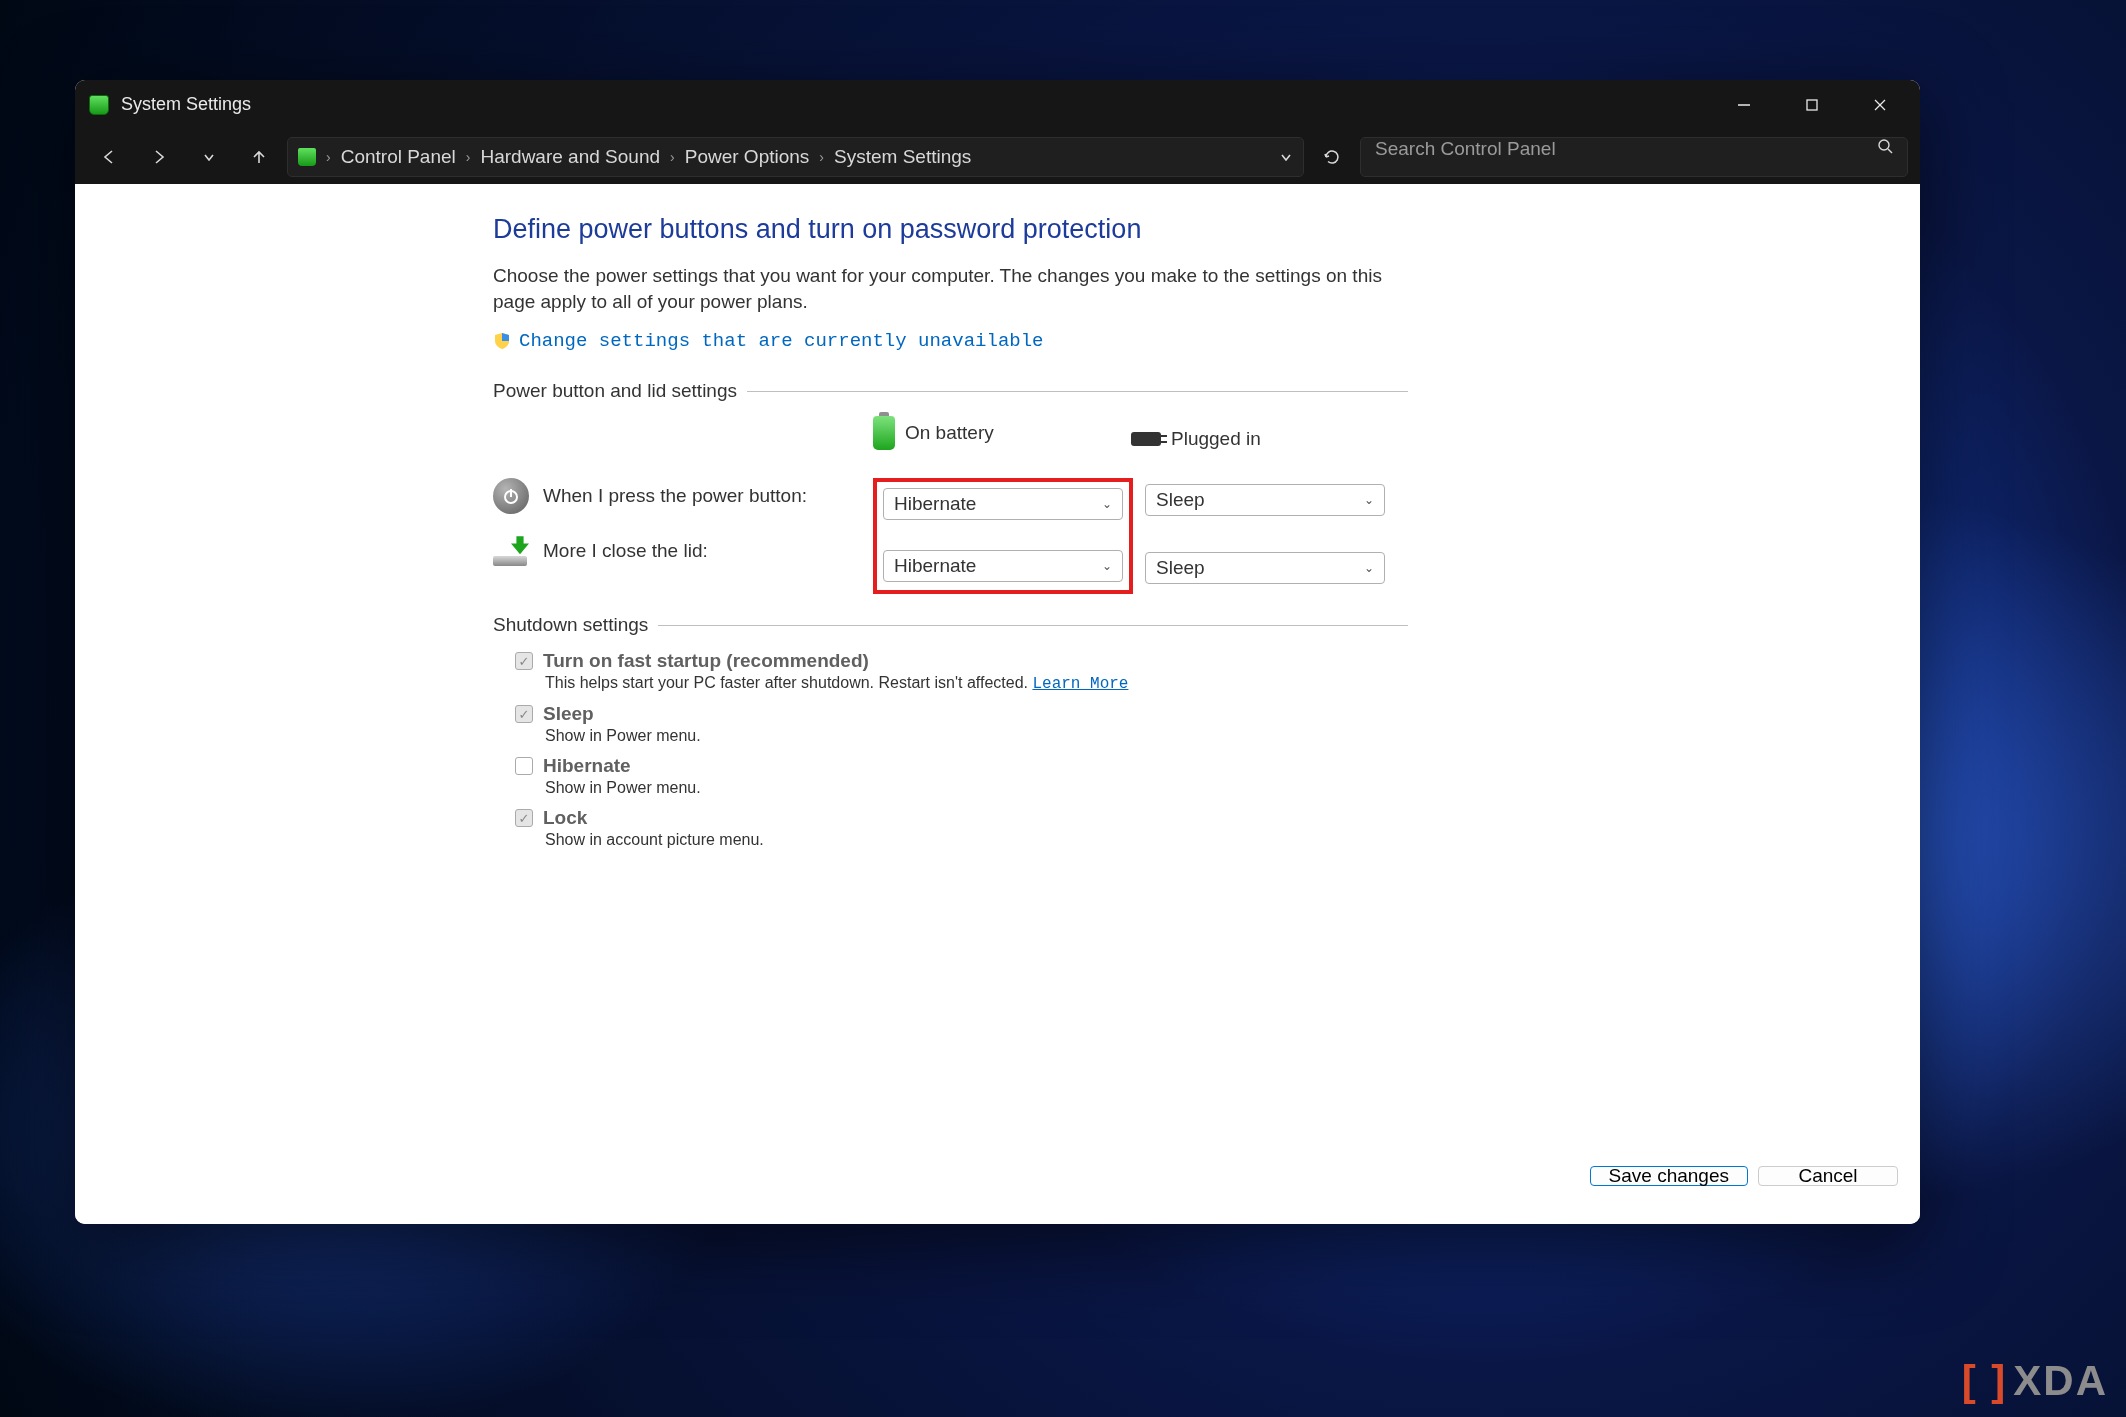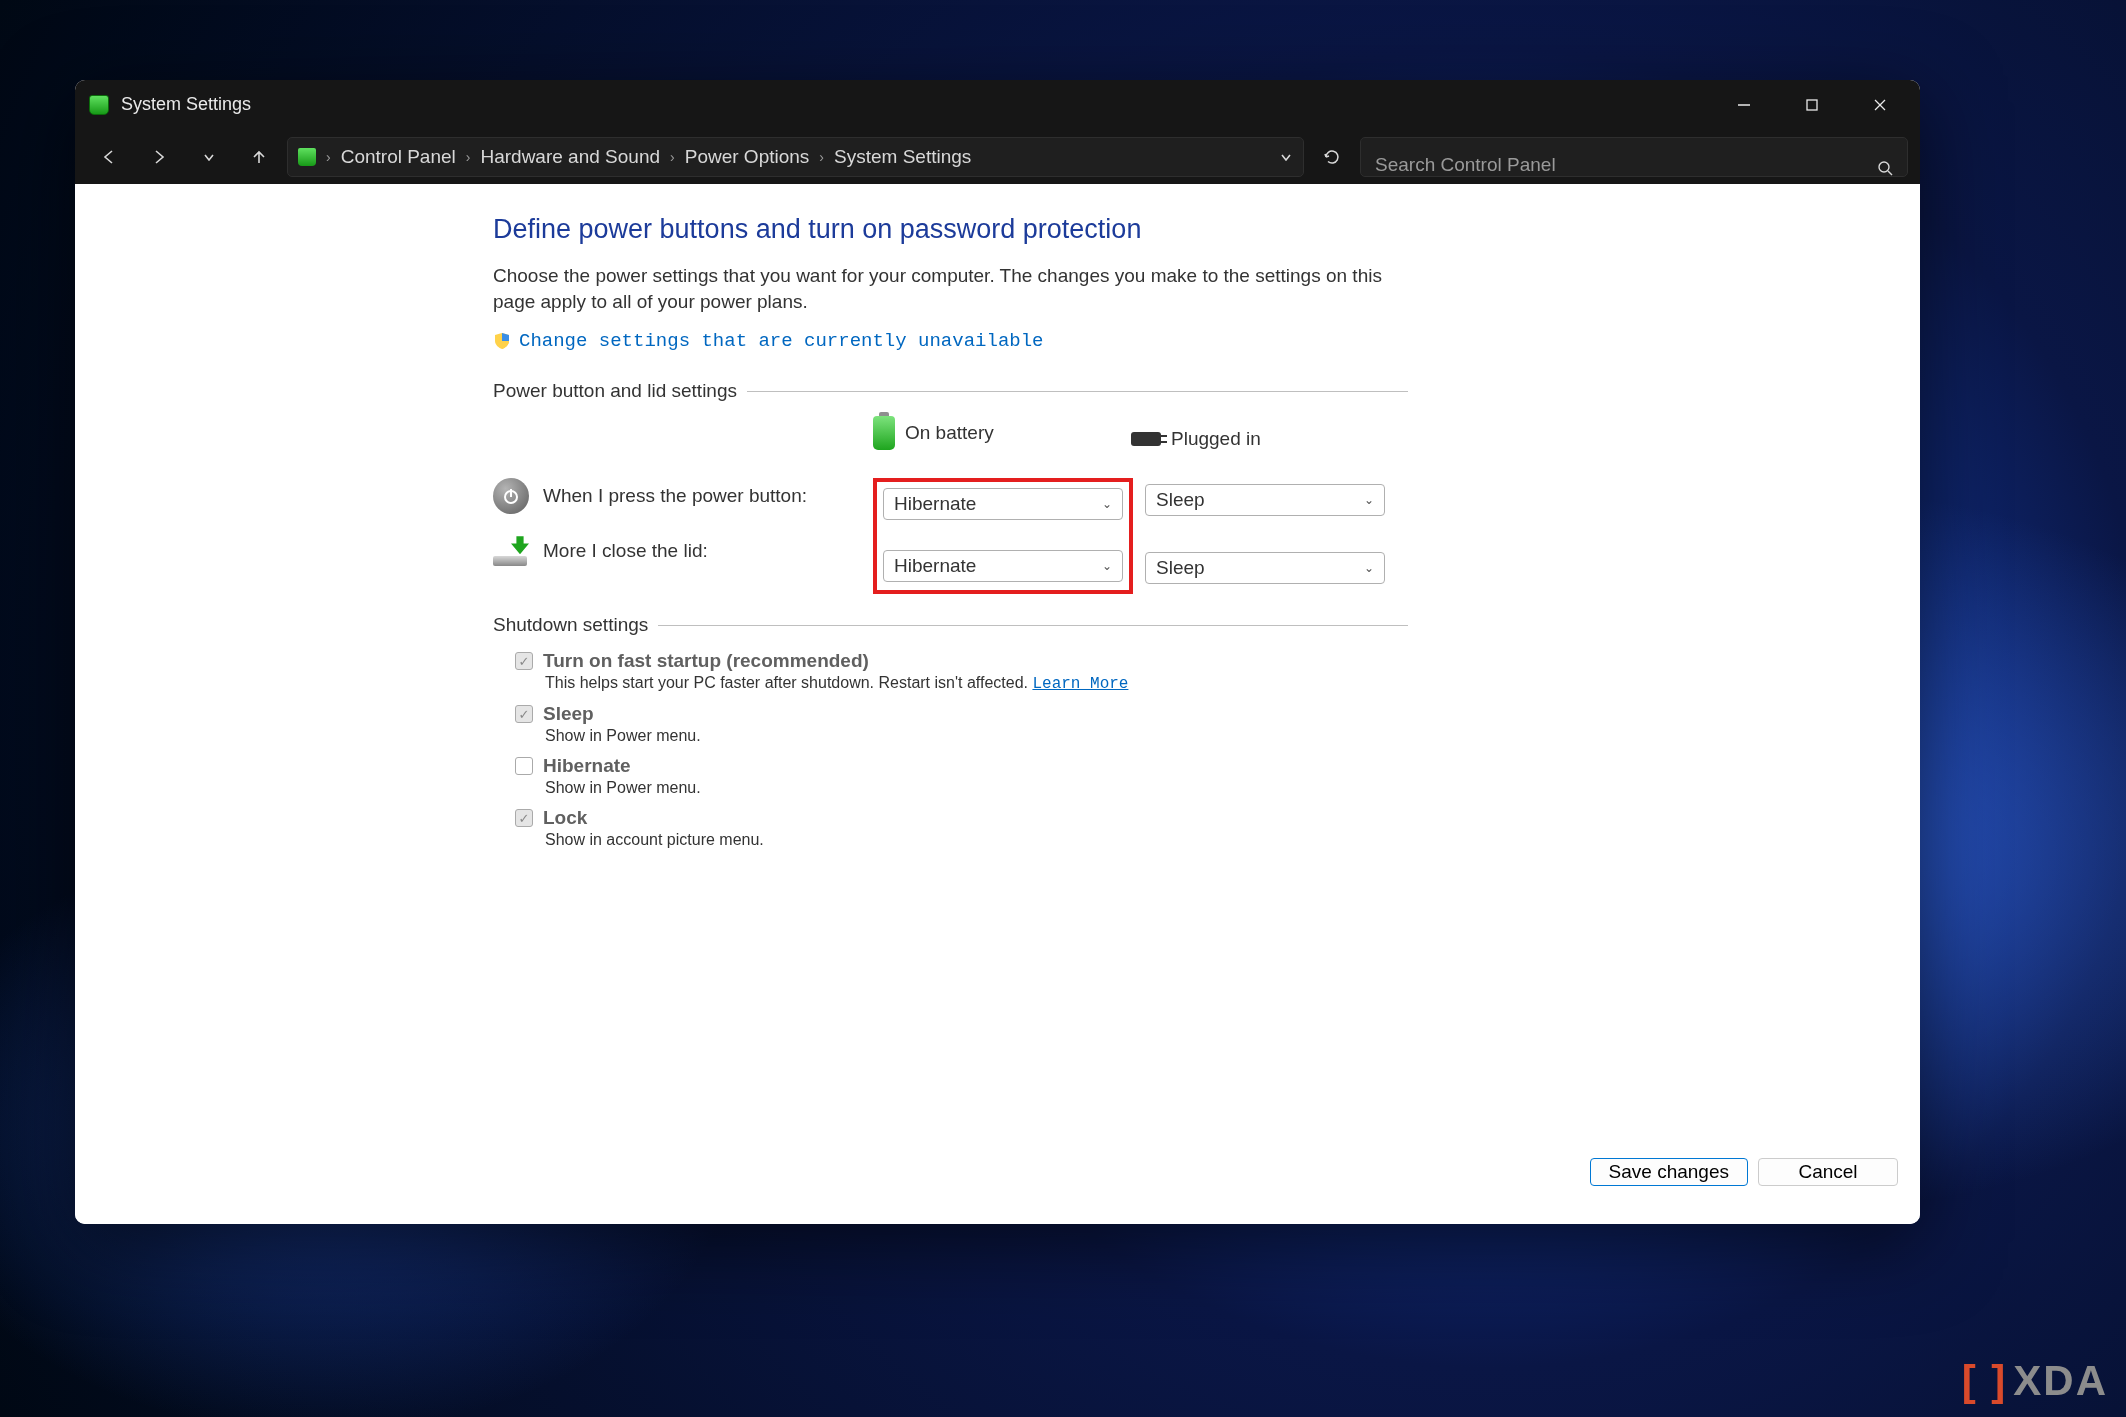--- a/index.html
+++ b/index.html
@@ -43,21 +43,21 @@
 .breadcrumb {
   flex: 1; height: 40px; background: #1f1f1f; border: 1px solid #2e2e2e; border-radius: 5px;
   display: flex; align-items: center; padding: 0 10px; gap: 6px;
 }
 .breadcrumb .sep { color: #9a9a9a; font-size: 14px; padding: 0 4px; }
 .bc-icon { width: 18px; height: 18px; background: linear-gradient(#5fe05f,#179a17); border-radius: 2px 2px 4px 4px; }
 .bc-expand { margin-left: auto; }
 .refresh { width: 44px; height: 40px; display: flex; align-items: center; justify-content: center; color: #d8d8d8; }
 .searchbox {
   width: 548px; height: 40px; background: #1f1f1f; border: 1px solid #2e2e2e; border-radius: 5px;
-  display: flex; align-items: flex-end; padding: 0 14px; color: #9a9a9a; font-size: 19px;
+  display: flex; align-items: flex-start; padding: 0 14px; color: #9a9a9a; font-size: 19px;
 }
 .searchbox span.icon { margin-left: auto; color: #d8d8d8; }
 .content {
   flex: 1; background: #fff; padding: 30px 0 16px 0; overflow: auto;
   display: flex; flex-direction: column; gap: 12px;
 }
 .page {
   width: 915px; margin-left: 418px;
   font-size: 19px; color: #333;
 }
@@ -101,21 +101,21 @@
 }
 .chk.checked::after { content:"✓"; }
 .chk.empty { background:#fff; }
 .chk-row b { font-weight: 600; }
 .footer {
   margin-top: auto; padding: 12px 22px 22px 0;
   display: flex; justify-content: flex-end; gap: 10px;
   border-top: 1px solid transparent;
 }
 .btn {
-  min-width: 140px; height: 28px; padding: 0 18px;
+  min-width: 140px; height: 20px; padding: 0 18px;
   border: 1px solid #cccccc; border-radius: 4px; background: #fdfdfd;
   font-size: 19px; display: flex; align-items: center; justify-content: center;
 }
 .btn.primary { border: 1px solid #0078d4; }
 .watermark {
   position: absolute; right: 18px; bottom: 12px; color: #8c8c8c;
   font-family: sans-serif; font-size: 42px; font-weight: 700; letter-spacing: 2px;
   display: flex; align-items: center; gap: 6px;
 }
 .watermark .bracket { color: #d94a2b; font-weight: 900; }

